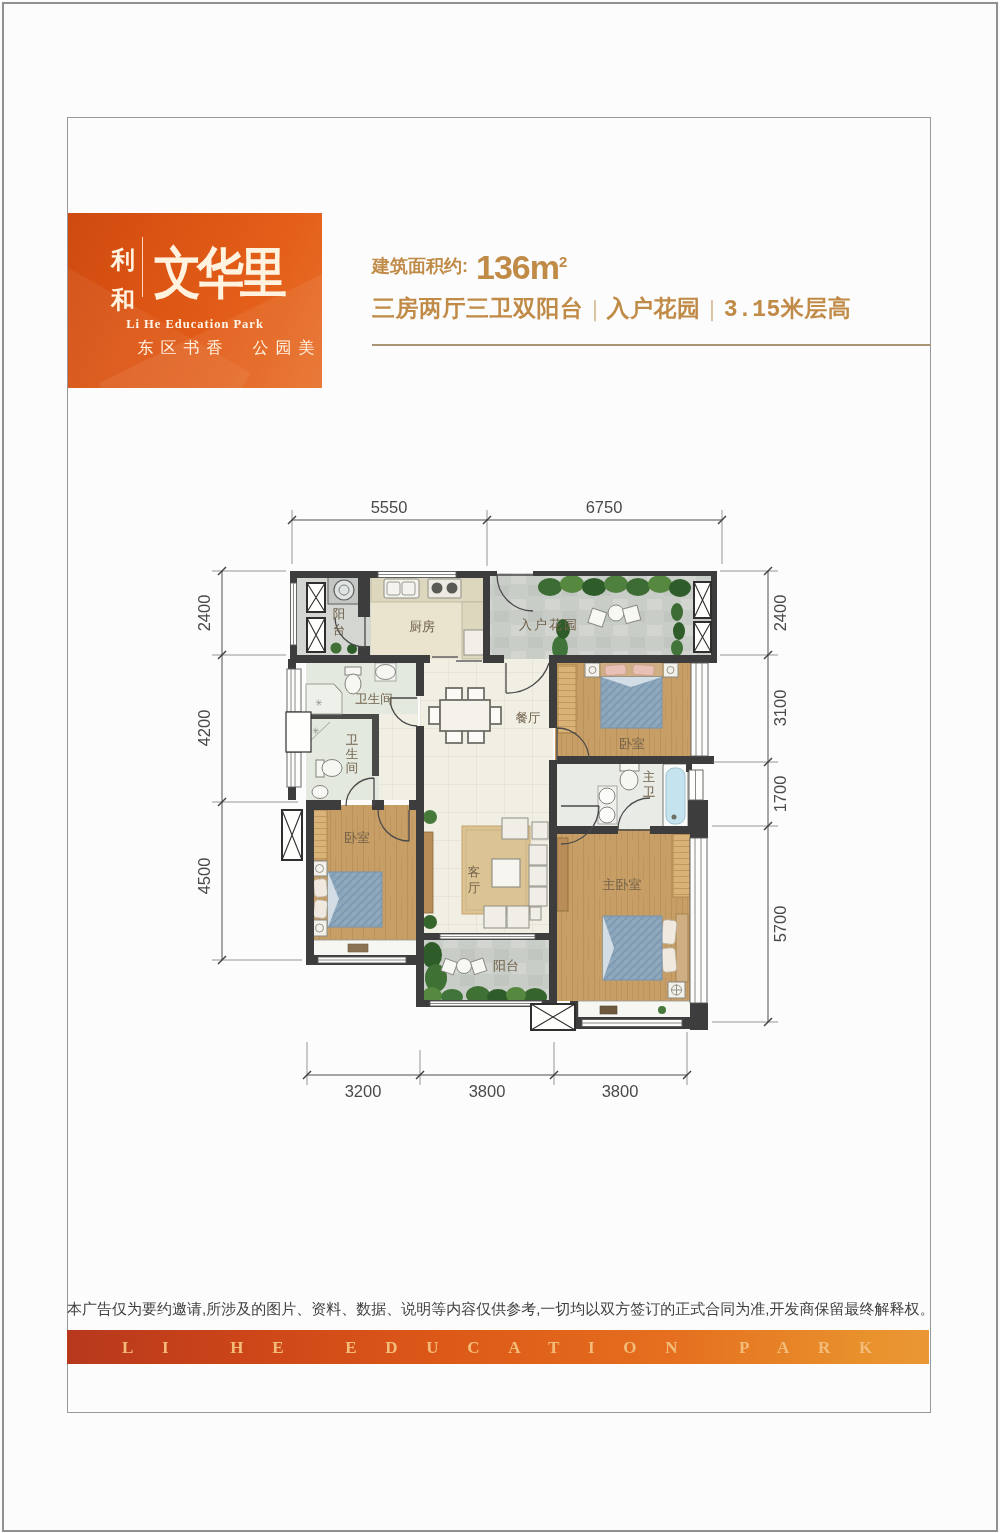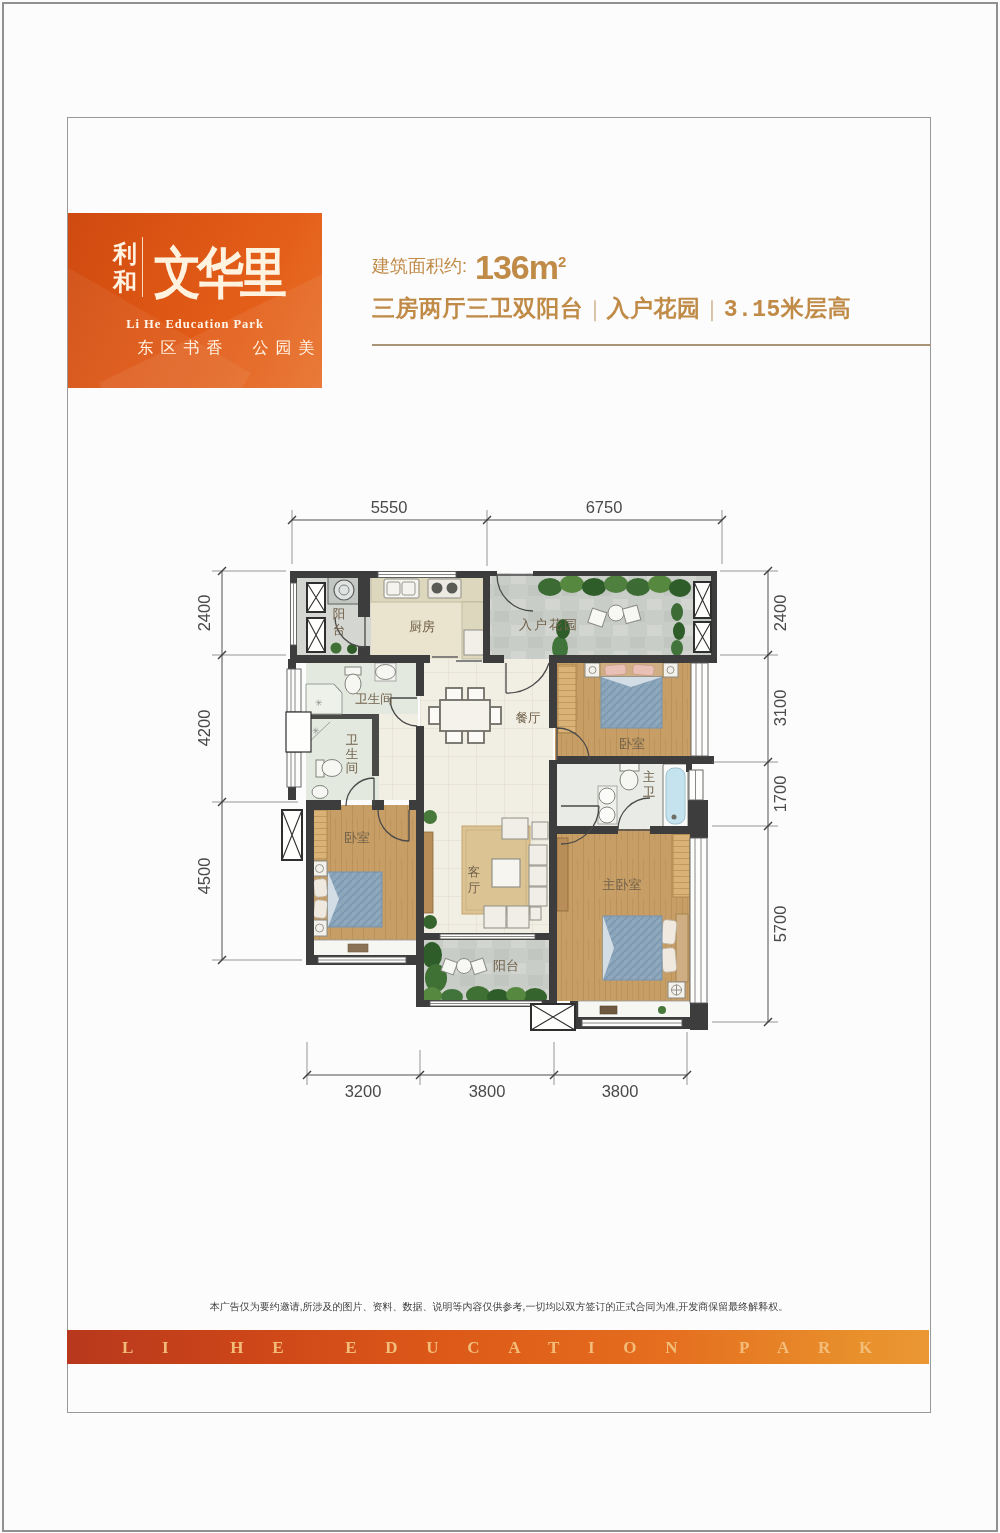--- a/index.html
+++ b/index.html
@@ -3,35 +3,35 @@
 <meta charset="utf-8">
 <style>
 html,body{margin:0;padding:0;}
 body{width:1000px;height:1533px;position:relative;background:#fcfcfc;font-family:"Liberation Sans",sans-serif;overflow:hidden;}
 .outer{position:absolute;left:2px;top:2px;width:992px;height:1526px;border:2px solid #8f9193;}
 .inner{position:absolute;left:67px;top:117px;width:862px;height:1294px;border:1.5px solid #98999b;}
 
 .logo{position:absolute;left:68px;top:213px;width:254px;height:175px;background:linear-gradient(115deg,#cf4a10 0%,#dd5614 40%,#e4601a 70%,#e8702a 100%);overflow:hidden;}
 .logo .tri1{position:absolute;left:-60px;bottom:-70px;width:220px;height:150px;background:rgba(255,255,255,0.06);transform:rotate(30deg);}
 .logo .tri2{position:absolute;right:-80px;bottom:-95px;width:280px;height:170px;background:rgba(255,255,255,0.07);transform:rotate(-26deg);}
-.lh-sm{position:absolute;left:43px;top:27px;width:26px;color:#fff3e2;font-weight:bold;font-size:24px;line-height:28px;text-align:right;}
+.lh-sm{position:absolute;left:43px;top:27px;width:26px;color:#fff3e2;font-weight:bold;font-size:24px;line-height:40px;text-align:left;}
 .lh-bar{position:absolute;left:74px;top:24px;width:1px;height:60px;background:rgba(255,240,220,0.85);}
 .lh-big{position:absolute;left:86px;top:24px;color:#fff3e0;font-family:"Liberation Serif",serif;font-weight:bold;font-size:47px;letter-spacing:-4px;white-space:nowrap;transform:scaleY(1.18);transform-origin:top left;}
 .lh-en{position:absolute;left:0;top:104px;width:100%;text-align:center;color:#fff6ea;font-family:"Liberation Serif",serif;font-weight:bold;font-size:12.5px;letter-spacing:1px;}
 .lh-cn{position:absolute;left:0;top:125px;width:100%;text-align:center;color:#fff3e2;font-size:16px;letter-spacing:7px;padding-left:46px;}
 
 .hd1{position:absolute;left:372px;top:248px;color:#c08a47;}
-.hd1 .lbl{font-size:18px;font-weight:normal;vertical-align:7px;}
+.hd1 .lbl{font-size:18px;font-weight:bold;vertical-align:7px;}
 .hd1 .big{font-size:34px;font-weight:bold;letter-spacing:-1px;margin-left:8px;}
 .hd1 sup{font-size:15px;}
 .hd2{position:absolute;left:372px;top:293px;color:#c08a47;font-size:23px;font-weight:bold;letter-spacing:0.5px;white-space:nowrap;font-family:Liberation Mono, monospace;}
 .hd2 .sep{color:#c9a87c;font-weight:normal;padding:0 1px;font-size:21px;}
 .hline{position:absolute;left:372px;top:344px;width:559px;height:2px;background:#a99477;}
 
-.disc{position:absolute;left:67px;top:1300px;width:864px;text-align:center;color:#3f3f3f;font-size:10px;letter-spacing:0px;white-space:nowrap;}
+.disc{position:absolute;left:67px;top:1300px;width:864px;text-align:center;color:#3f3f3f;font-size:15px;letter-spacing:0px;white-space:nowrap;}
 .bar{position:absolute;left:67px;top:1330px;width:862px;height:34px;background:linear-gradient(90deg,#b7381d 0%,#cc4519 20%,#dd5a18 45%,#e56f1f 70%,#e8902c 92%,#ea9734 100%);}
 .bar span{position:absolute;left:55px;top:8px;color:#f3bc79;font-size:17px;font-family:"Liberation Serif",serif;font-weight:bold;letter-spacing:28.7px;white-space:nowrap;}
 </style>
 </head>
 <body>
 <div class="outer"></div>
 <div class="inner"></div>
 <div class="logo">
   <div class="tri1"></div>
     <div class="tri2"></div>

